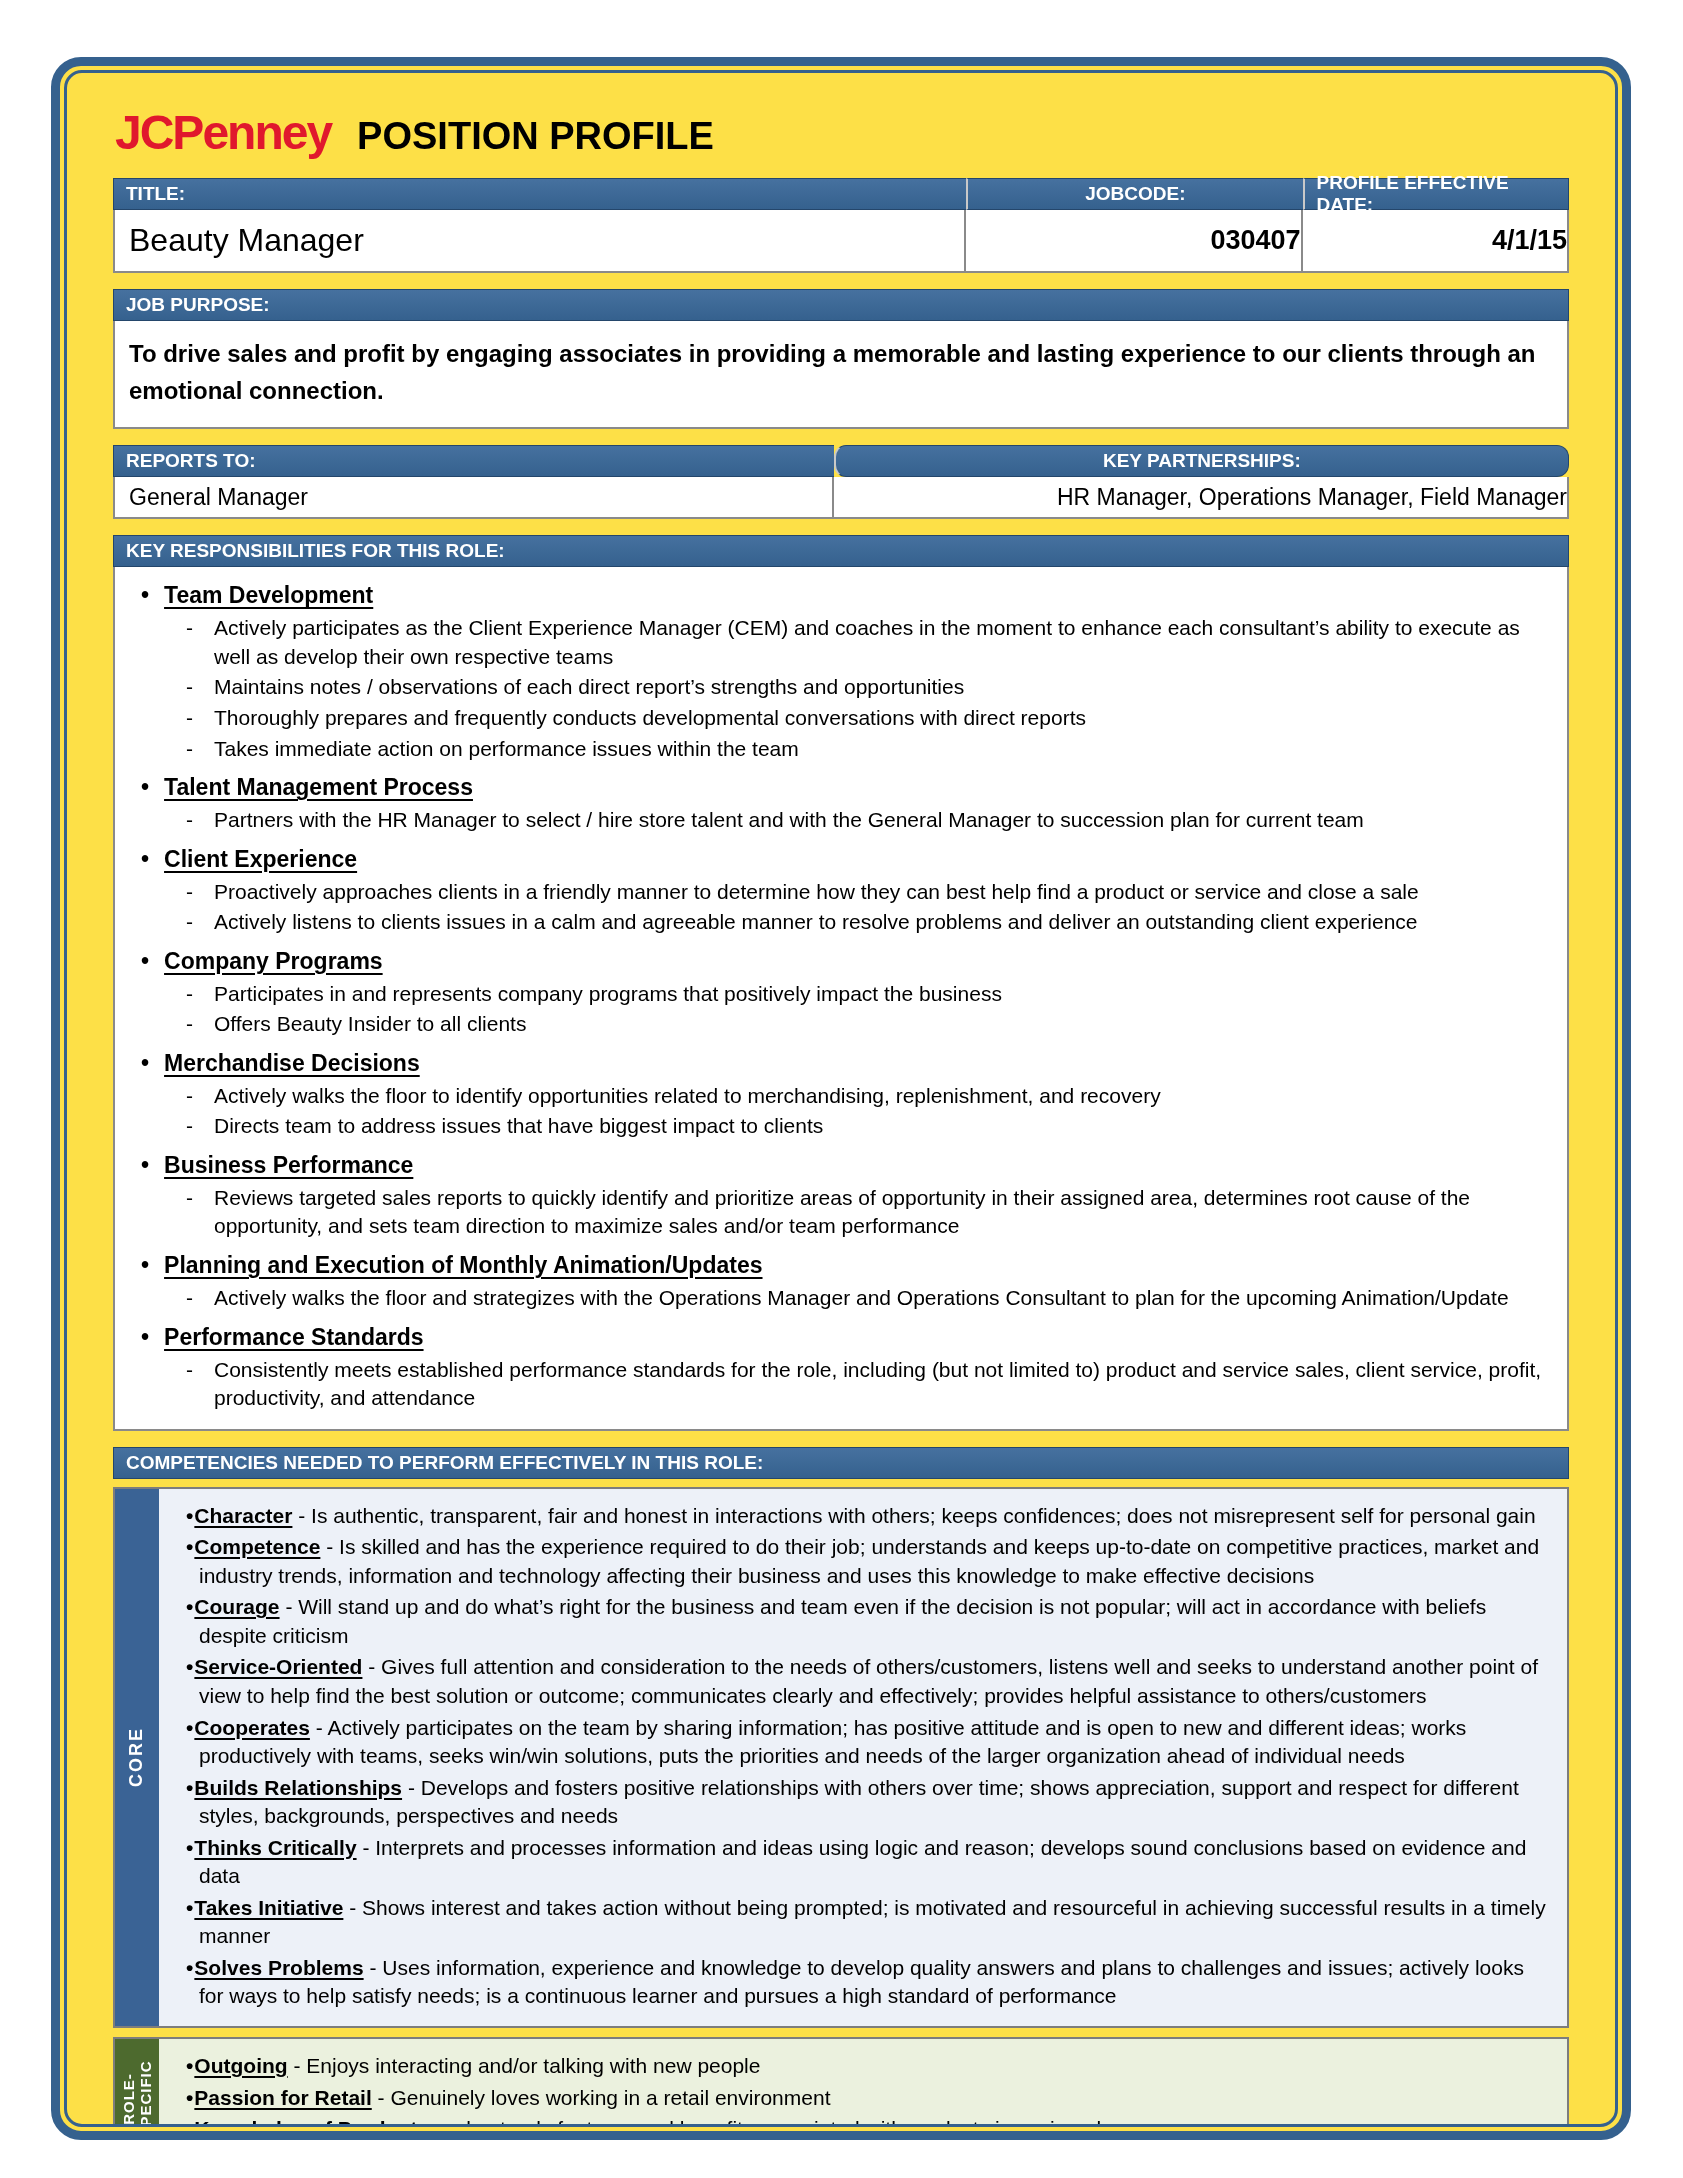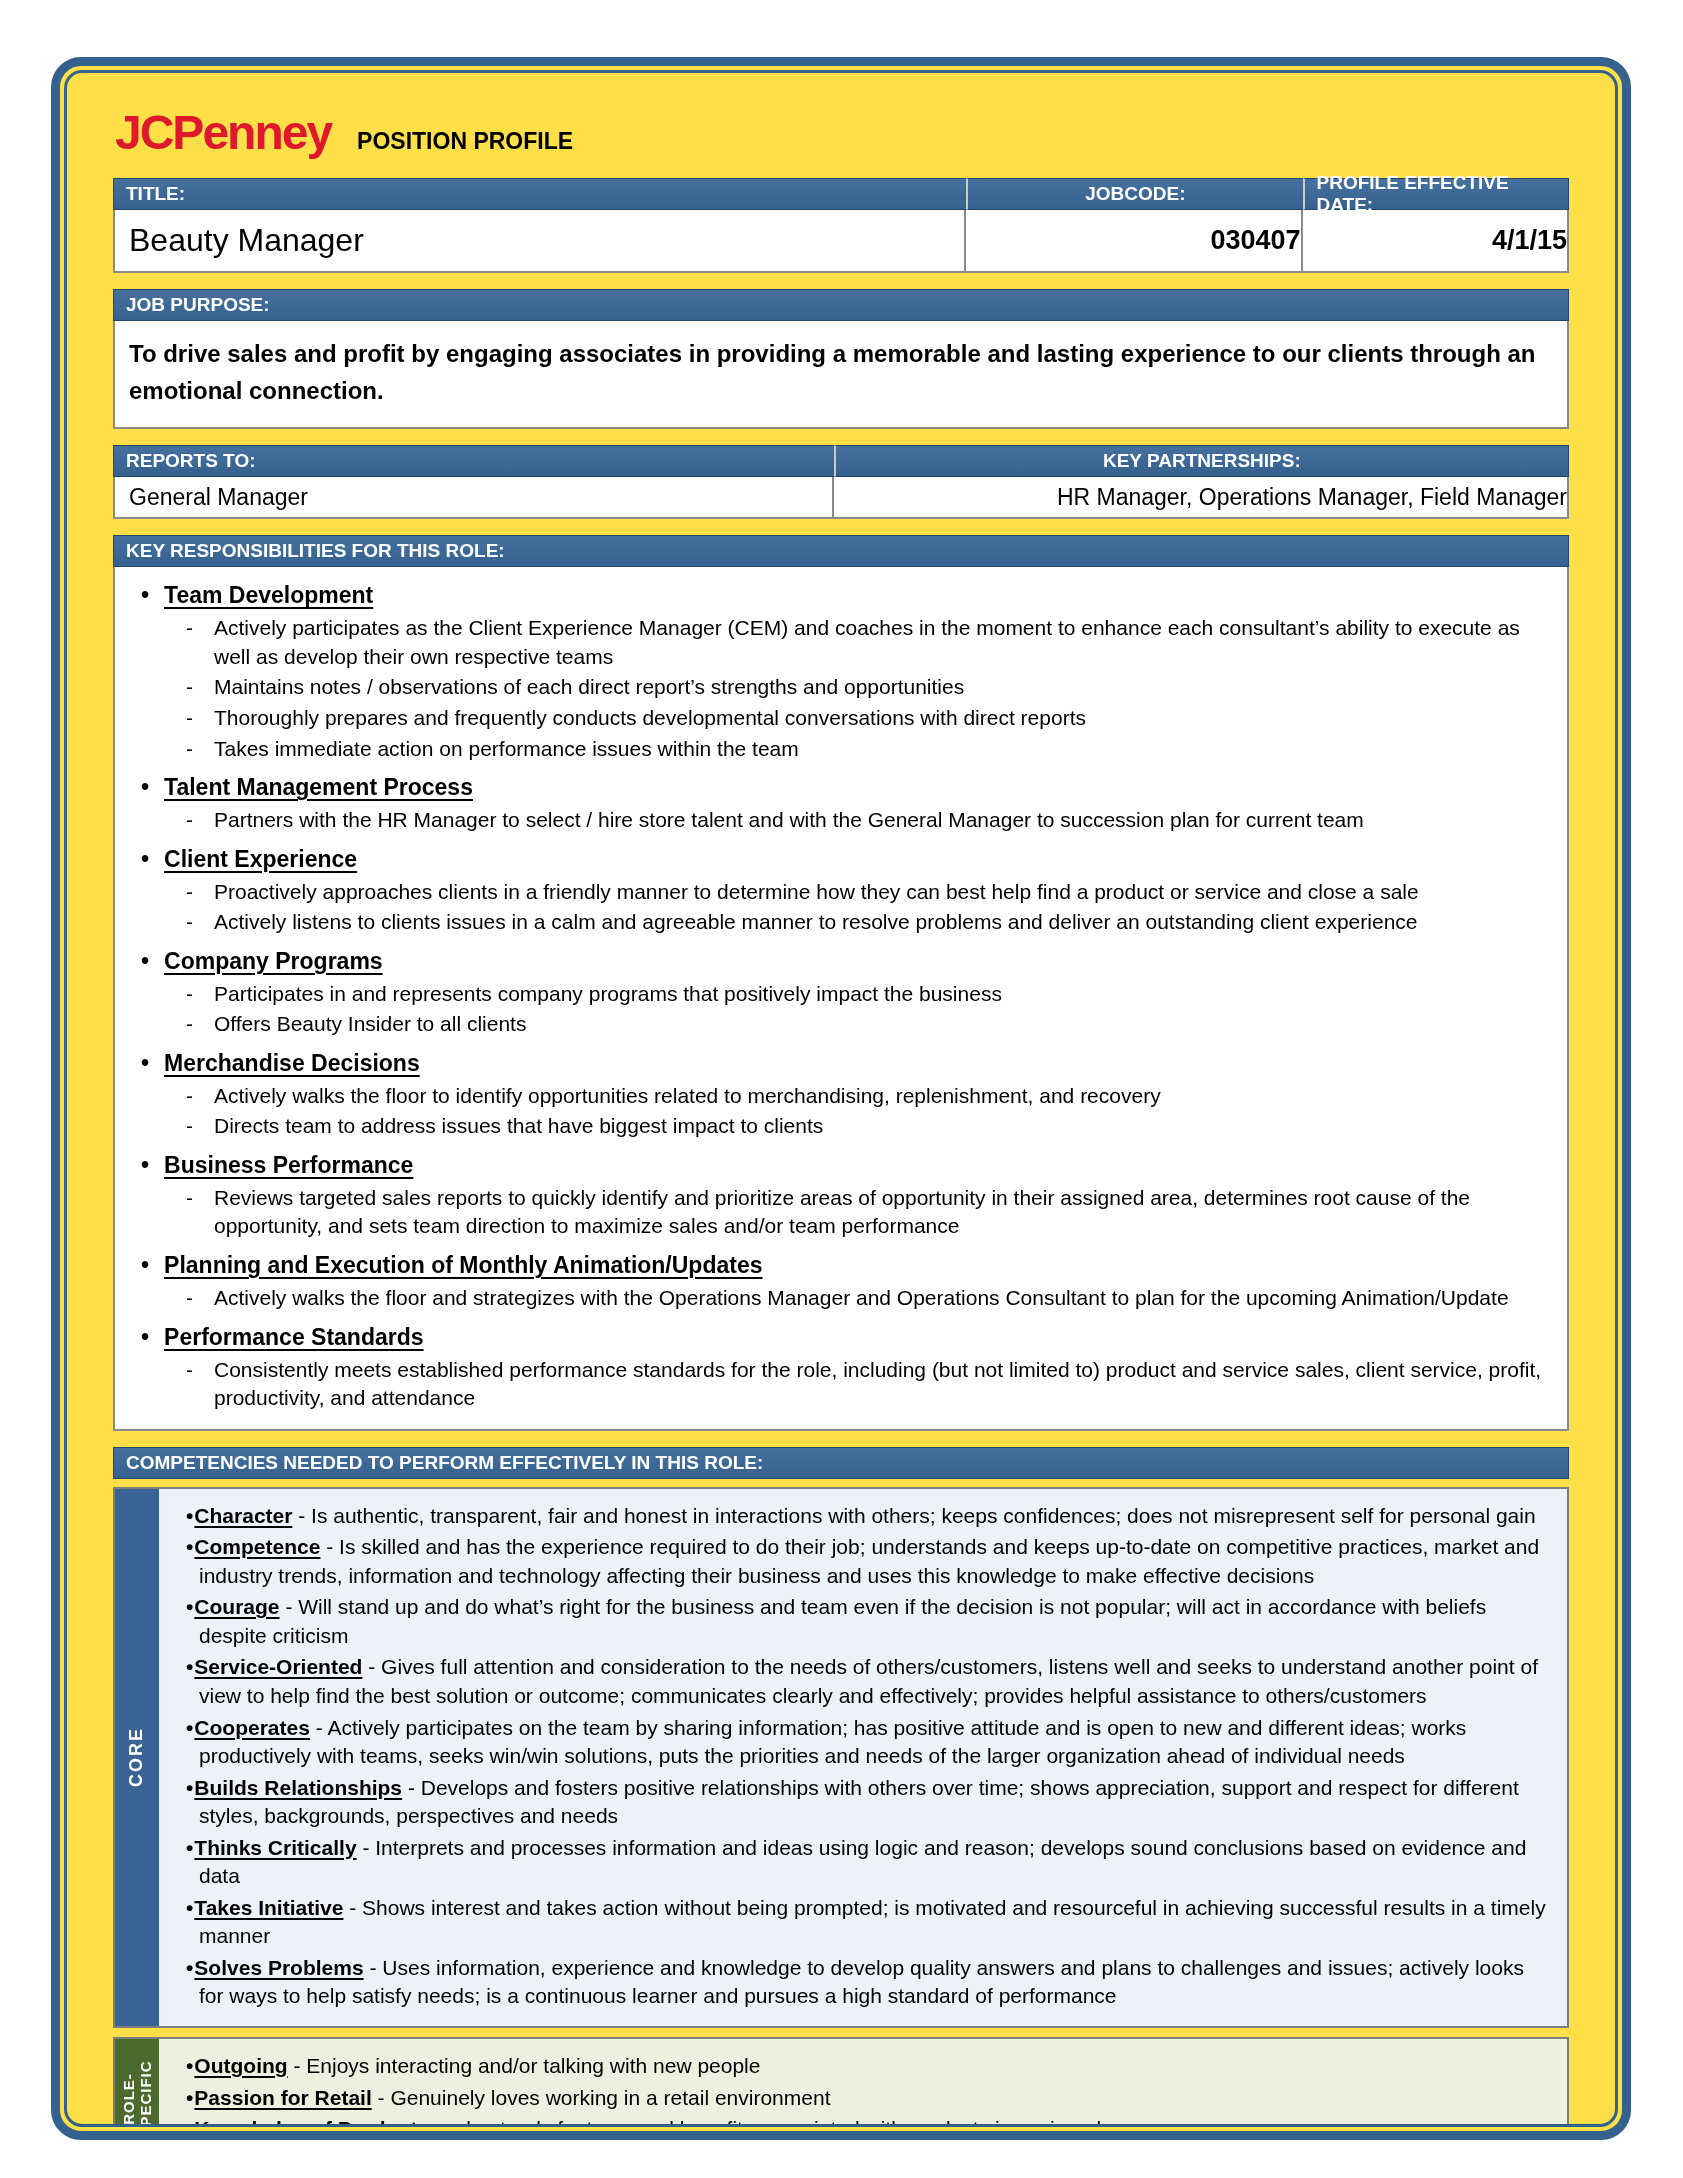--- a/index.html
+++ b/index.html
@@ -16,21 +16,21 @@
   .frame-inner{
     width:100%;height:100%;box-sizing:border-box;
     border:3px solid var(--frame);border-radius:18px;
     padding:26px 46px 24px 46px;overflow:hidden;
   }
   
   .brand-row{display:flex;align-items:baseline;margin:6px 0 18px 2px;}
   .brand{
     color:var(--brand);font-size:48px;font-weight:bold;letter-spacing:-2px;
   }
-  .doc-title{font-size:23px;font-weight:bold;margin-left:26px;letter-spacing:0px;}
+  .doc-title{font-size:38px;font-weight:bold;margin-left:26px;letter-spacing:0px;}
   
   .bar{
     background:linear-gradient(var(--bar1),var(--bar2));
     color:#fff;font-weight:bold;font-size:19px;line-height:30px;height:32px;
     box-sizing:border-box;border:1px solid #24466B;padding:0 12px;
     display:flex;align-items:center;
   }
   .bar .lbl{line-height:normal;}
   
   .grid-3{display:grid;grid-template-columns:58.6% 23.1% 18.3%;}
@@ -45,21 +45,21 @@
   .title-value{font-size:32px;font-weight:normal;padding:6px 14px;}
   .center-val{justify-content:center;font-size:27px;font-weight:bold;}
   
   .section{margin-bottom:16px;}
   .box{
     background:#fff;border:2px solid #8a8a8a;border-top:none;box-sizing:border-box;
   }
   .purpose-text{font-size:24px;font-weight:bold;line-height:1.55;padding:14px 16px 18px 14px;}
   
   .grid-2{display:grid;grid-template-columns:49.5% 50.5%;}
-  .grid-2 .bar + .bar{border-left:2px solid #c9c9c9;}
+  .grid-2 .bar + .bar{border-left:2px solid #c9c9c9;border-radius:12px;}
   .grid-2 .bar:first-child{border-right:none;}
   .rep-cell{min-height:42px;font-size:23px;}
   .rep-left{padding:4px 14px;}
   .rep-right{justify-content:center;}
   
   .resp-box{padding:4px 10px 14px 6px;}
   .resp-title{font-size:23px;font-weight:bold;margin:11px 0 5px 0;display:flex;align-items:baseline;}
   .rbul{margin:0 15px 0 20px;font-size:23px;flex:none;}
   .rtitle{text-decoration:underline;text-underline-offset:4px;text-decoration-thickness:2px;}
   .sub-item{display:flex;font-size:21px;line-height:1.36;margin:2px 0;}

